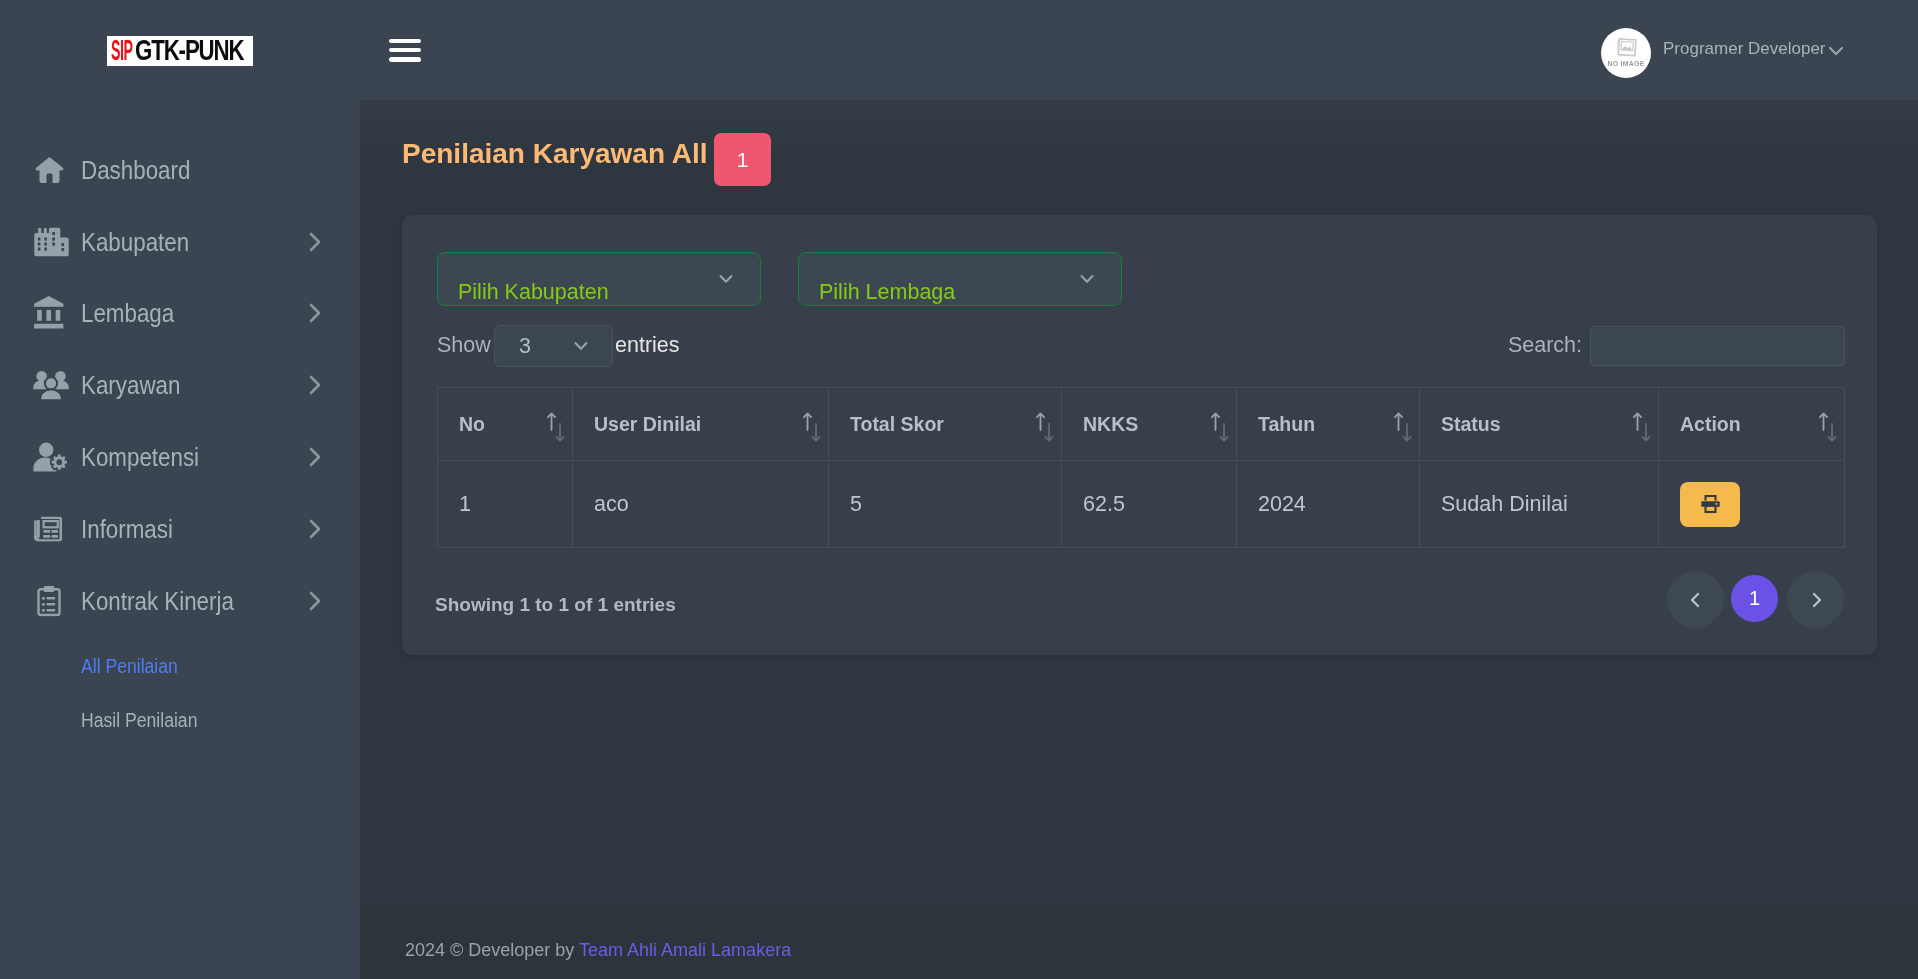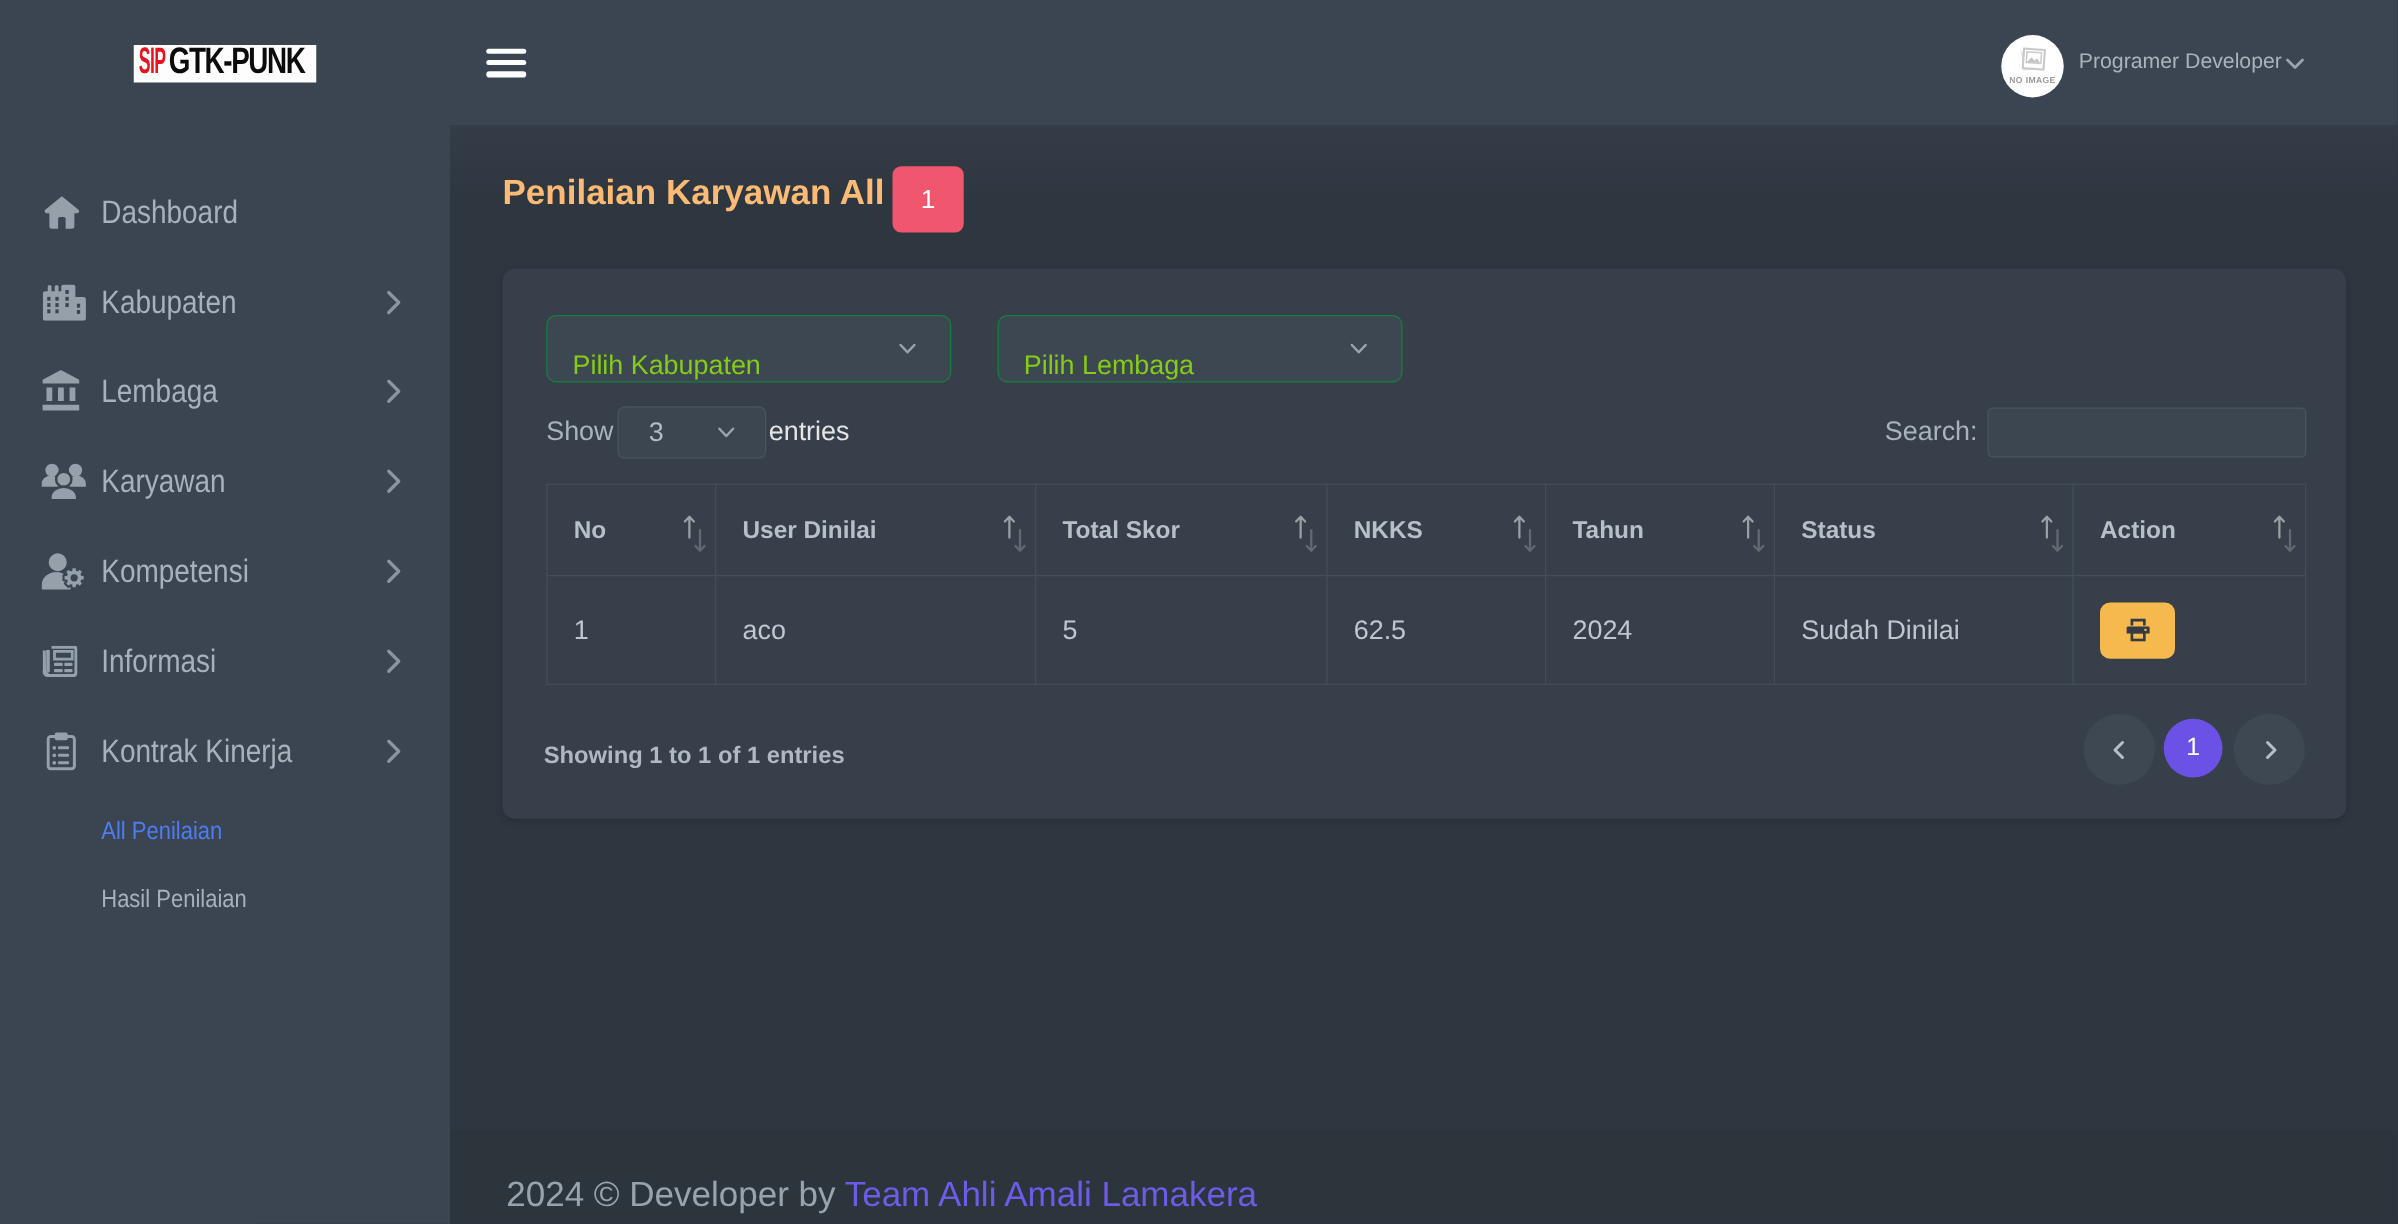--- a/index.html
+++ b/index.html
@@ -5,21 +5,21 @@
   * { margin:0; padding:0; box-sizing:border-box; }
   html,body { width:1918px; height:979px; overflow:hidden; background:#2e3740;
     font-family:"Liberation Sans", sans-serif; }
   .sidebar { position:absolute; left:0; top:0; width:360px; height:979px; background:#3a4551; z-index:5;}
   .topbar { position:absolute; left:360px; top:0; width:1558px; height:100px; background:#3a4551; }
   .content { position:absolute; left:360px; top:100px; width:1558px; height:804px; background:#2e3740; }
   .content::before { content:""; position:absolute; left:0; top:0; width:100%; height:60px;
     background:linear-gradient(#39424c, rgba(46,55,64,0)); opacity:.55; }
   .footer { position:absolute; left:360px; top:904px; width:1558px; height:75px; background:#2c343c; }
   .footer .ftext { position:absolute; left:45px; top:36px;
-    font-size:28px; color:#99a3ac;text-align:center; }
+    font-size:18px; color:#99a3ac;text-align:center; }
   .footer .ftext a { color:#6c5ce7; text-decoration:none; }
 
   
   .logo { position:absolute; left:107px; top:36px; width:146px; height:30px; background:#fdfdfd;
     display:flex; align-items:center; justify-content:center;}
   .logo .sip { position:absolute; left:4px; top:50%; color:#e8131d; font-weight:bold; font-size:29.5px;
     transform:translateY(-54%) scaleX(0.48); transform-origin:0 50%; letter-spacing:-1px; white-space:nowrap;}
   .logo .gtk { position:absolute; left:28px; top:50%; color:#0b0b0b; font-weight:bold; font-size:29.5px;
     transform:translateY(-54%) scaleX(0.755); transform-origin:0 50%; letter-spacing:-1.5px; white-space:nowrap;}
   .nav { position:absolute; left:0; top:134px; width:360px; }

